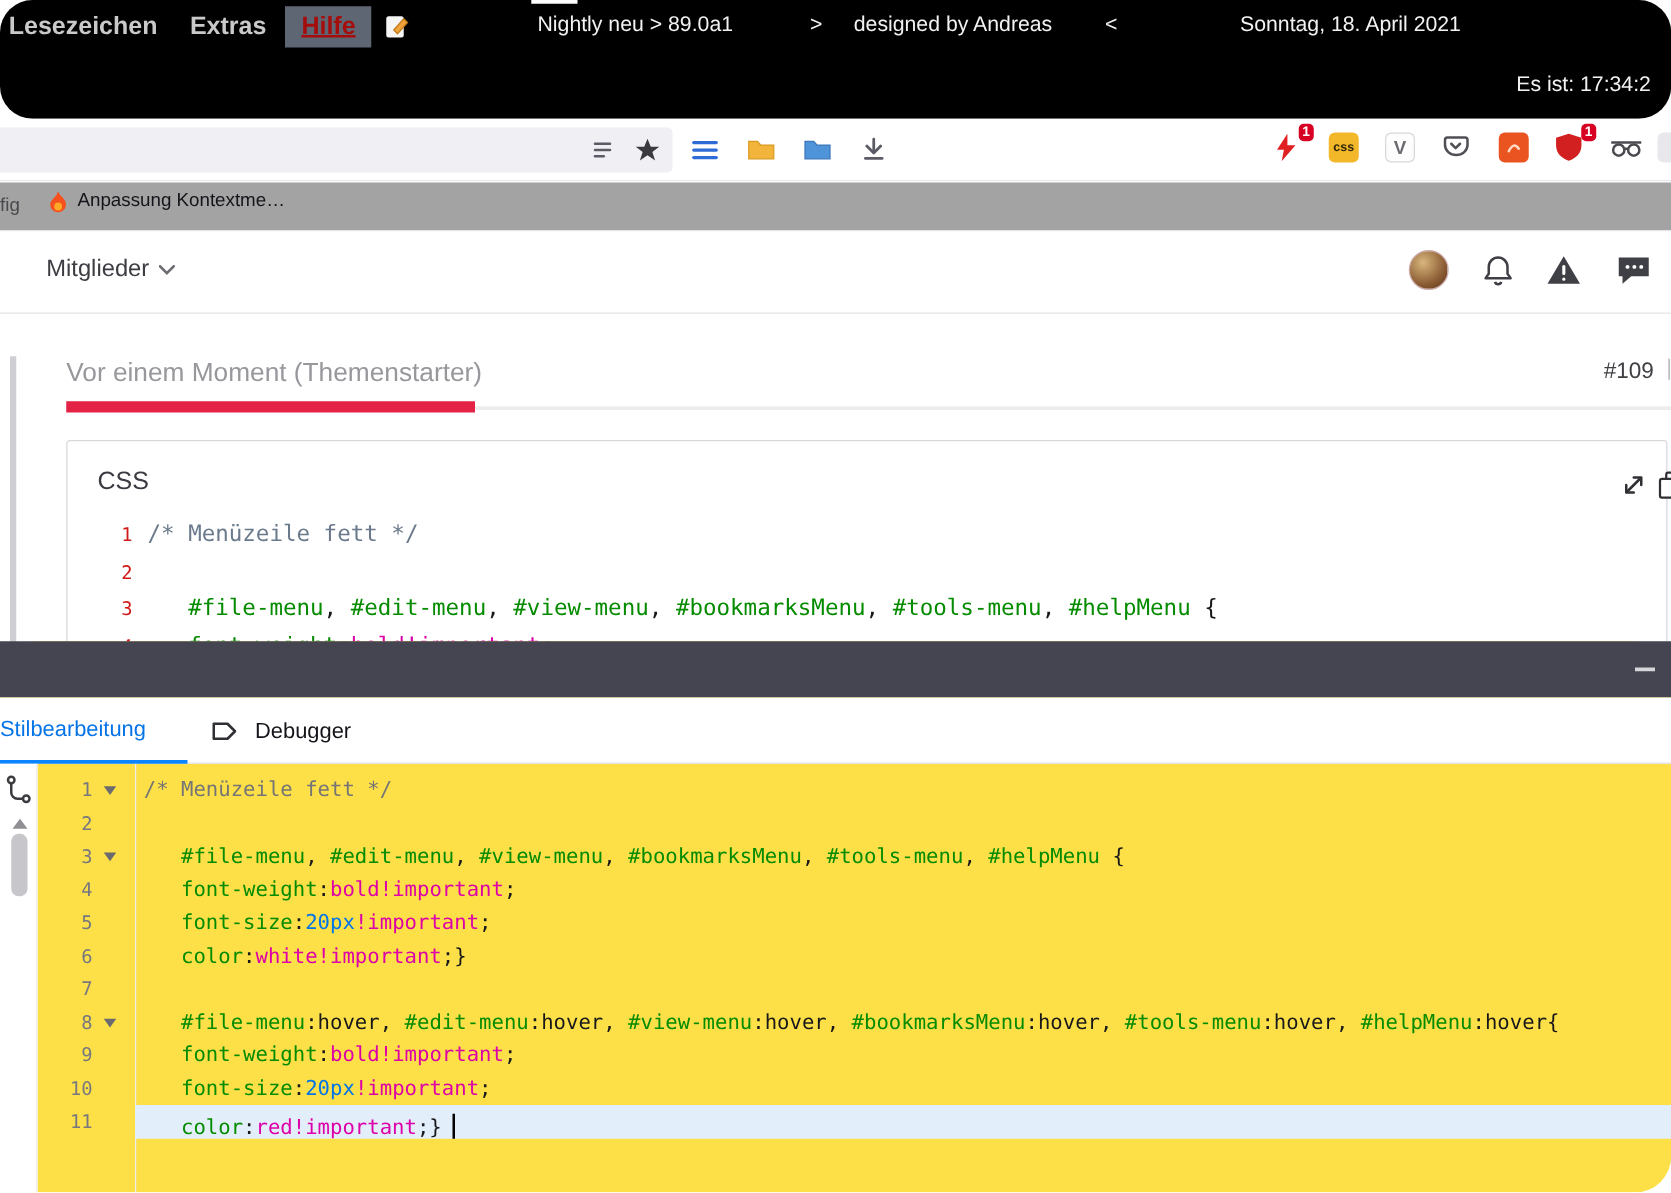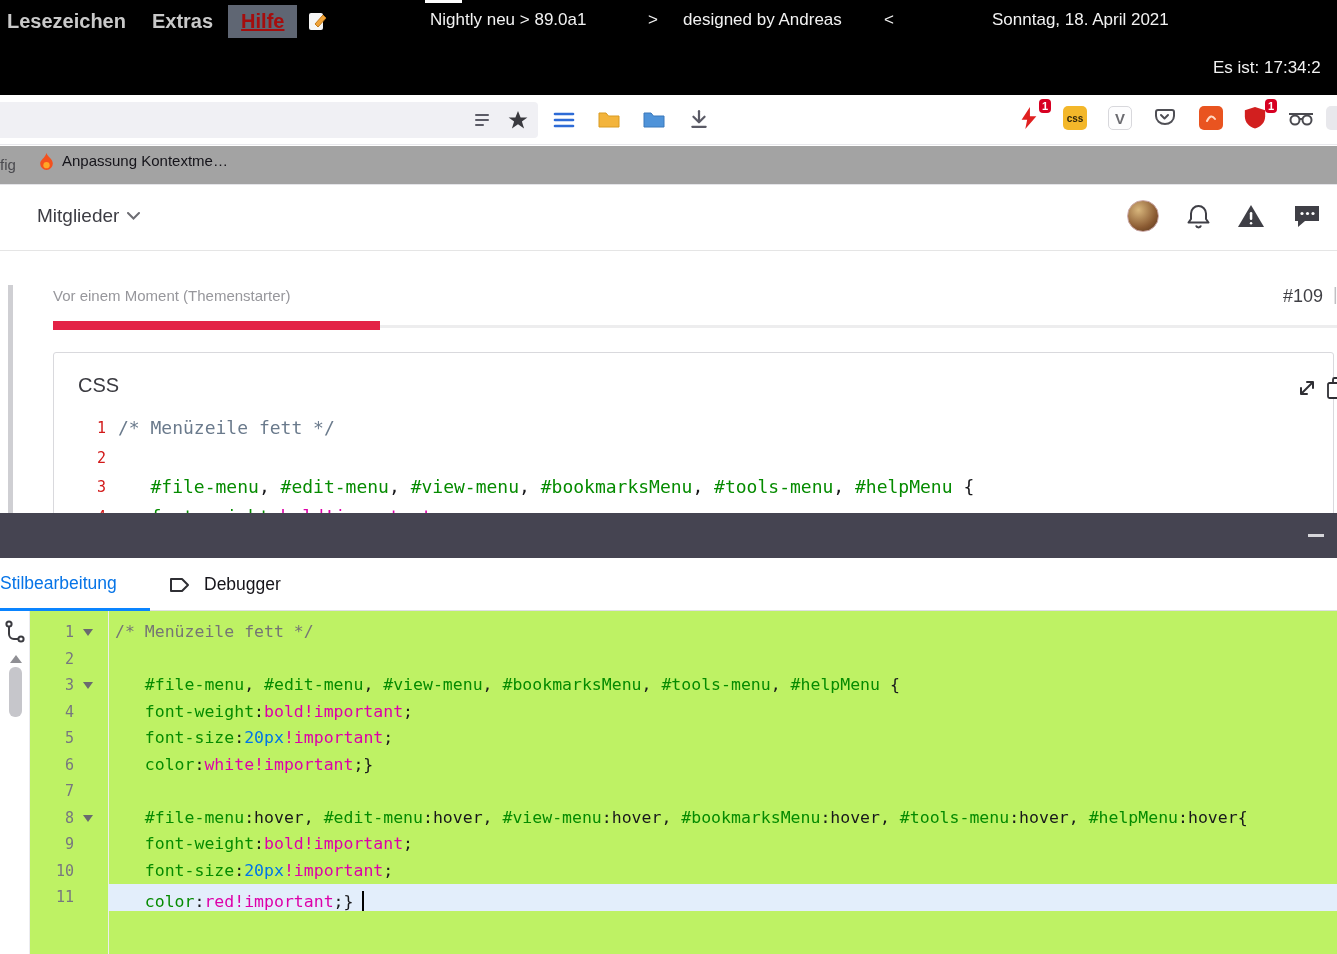--- a/index.html
+++ b/index.html
@@ -1,21 +1,21 @@
 <!DOCTYPE html>
 <html><head>
 <meta charset="utf-8">
 <style>
   * { margin:0; padding:0; box-sizing:border-box; }
   html,body { background:#fff; }
   body { font-family:"Liberation Sans", sans-serif; }
   #screen { position:relative; width:1337px; height:954px; overflow:hidden; background:#fff; }
 
   
-  #titlebar { position:absolute; left:0; top:0; width:1337px; height:95px; background:#000; }
+  #titlebar { position:absolute; left:0; top:0; width:1337px; height:95px; background:#000;border-radius:26px; }
   #tab-indicator { position:absolute; left:425px; top:0; width:37px; height:3px; background:#fdfdfd; }
   #menu-row { position:absolute; left:-6px; top:1px; height:40px; display:flex; align-items:center; }
   .menu-item { padding:5px 13px; font-size:20px; font-weight:bold; color:#c9c9c9; white-space:nowrap; }
   .menu-item.hover-state { color:#a50d0d; background:#5f6673; text-decoration:underline; margin-left:2px; }
   .tb-text { position:absolute; top:10px; font-size:17px; color:#f2f2f2; white-space:nowrap; }
   #tb-app { left:430px; } #tb-sep1 { left:648px; } #tb-designer { left:683px; }
   #tb-sep2 { left:884px; } #tb-date { left:992px; } #tb-clock { left:1213px;margin-top:48px; }
   #notes-btn { margin-left:10px; display:flex; align-items:center; }
 
   
@@ -48,21 +48,21 @@
   #forumheader { position:absolute; left:0; top:185px; width:1337px; height:66px; background:#fff; border-bottom:1px solid #e5e5e5; }
   #mitglieder { position:absolute; left:37px; top:20px; font-size:19px; color:#3c3c43; display:flex; align-items:center; }
   #mitglieder svg { margin-left:8px; }
   #avatar { position:absolute; left:1127px; top:15px; width:32px; height:32px; border-radius:50%;
             background:radial-gradient(circle at 35% 30%, #d8b67c, #8a5a32 62%, #52331a); border:1px solid #caa; }
   .hdr-icon { position:absolute; top:18px; }
   #bell-wrap { left:1185px; } #warn-wrap { left:1237px; } #chat-wrap { left:1293px; }
 
   
   #left-strip { position:absolute; left:8px; top:285px; width:5px; height:260px; background:#cfcfd3; }
-  #post-meta { position:absolute; left:53px; top:287px; font-size:15px; color:#97979c; }
+  #post-meta { position:absolute; left:53px; top:287px; font-size:21px; color:#97979c; }
   #post-number { position:absolute; left:1283px; top:286px; font-size:18px; color:#3f3f44; }
   #post-pipe { position:absolute; left:1333px; top:284px; font-size:18px; color:#c0c0c4; }
   #progress-track { position:absolute; left:53px; top:325px; width:1284px; height:3px; background:#ededee; }
   #progress-fill { position:absolute; left:53px; top:321px; width:327px; height:9px; background:#e32246; }
 
   
   #cssblock { position:absolute; left:53px; top:352px; width:1281px; height:280px; background:#fff; border:1px solid #d9d9dd; border-radius:3px; }
   #cssblock-title { position:absolute; left:24px; top:21px; font-size:20px; color:#3a3a40; }
   #cssblock-expand { position:absolute; left:1243px; top:25px; }
   #cssblock-copy { position:absolute; left:1272px; top:23px; }
@@ -78,21 +78,21 @@
   .page-code .tok-comment { color:#6a7a8c; }
 
   .tok-comment { color:#757575; }
   .tok-selector { color:#058b00; }
   .tok-property { color:#058b00;text-align:center; }
   .tok-value { color:#dd00a9; }
   .tok-number { color:#0074e8; }
   .tok-plain { color:#18181b; }
 
   
-  #devtools { position:absolute; left:0; top:513px; width:1337px; height:441px; background:#bef264; }
+  #devtools { position:absolute; left:0; top:513px; width:1337px; height:441px; background:#fde047;border-radius:29px; }
   #dt-header { position:absolute; left:0; top:0; width:1337px; height:45px; background:#454451; }
   #dt-min { position:absolute; right:13px; top:21px; width:16px; height:3px; background:#d6d6da; }
   #dt-tabs { position:absolute; left:0; top:45px; width:1337px; height:53px; background:#fff; border-bottom:1px solid #dfdfe3; }
   #tab-style { position:absolute; left:-16px; top:0; width:166px; height:53px; border-bottom:3px solid #0a84ff; display:flex; align-items:center; padding-left:16px; }
   #tab-style-label { font-size:17.5px; color:#0674e7; }
   #tab-debugger { position:absolute; left:150px; top:0; height:53px; display:flex; align-items:center; padding-left:18px; }
   #tab-debugger-label { margin-left:12px; font-size:17.5px; color:#15141a; }
   #dt-sliver { position:absolute; left:0; top:98px; width:30px; height:343px; border-right:1px solid #ececf0; background:#fff; }
   #sliver-icon-wrap { position:absolute; left:3px; top:8px; }
   #scroll-up { position:absolute; left:10px; top:44px; width:0; height:0; border-left:6px solid transparent; border-right:6px solid transparent; border-bottom:8px solid #8f8f94; }

